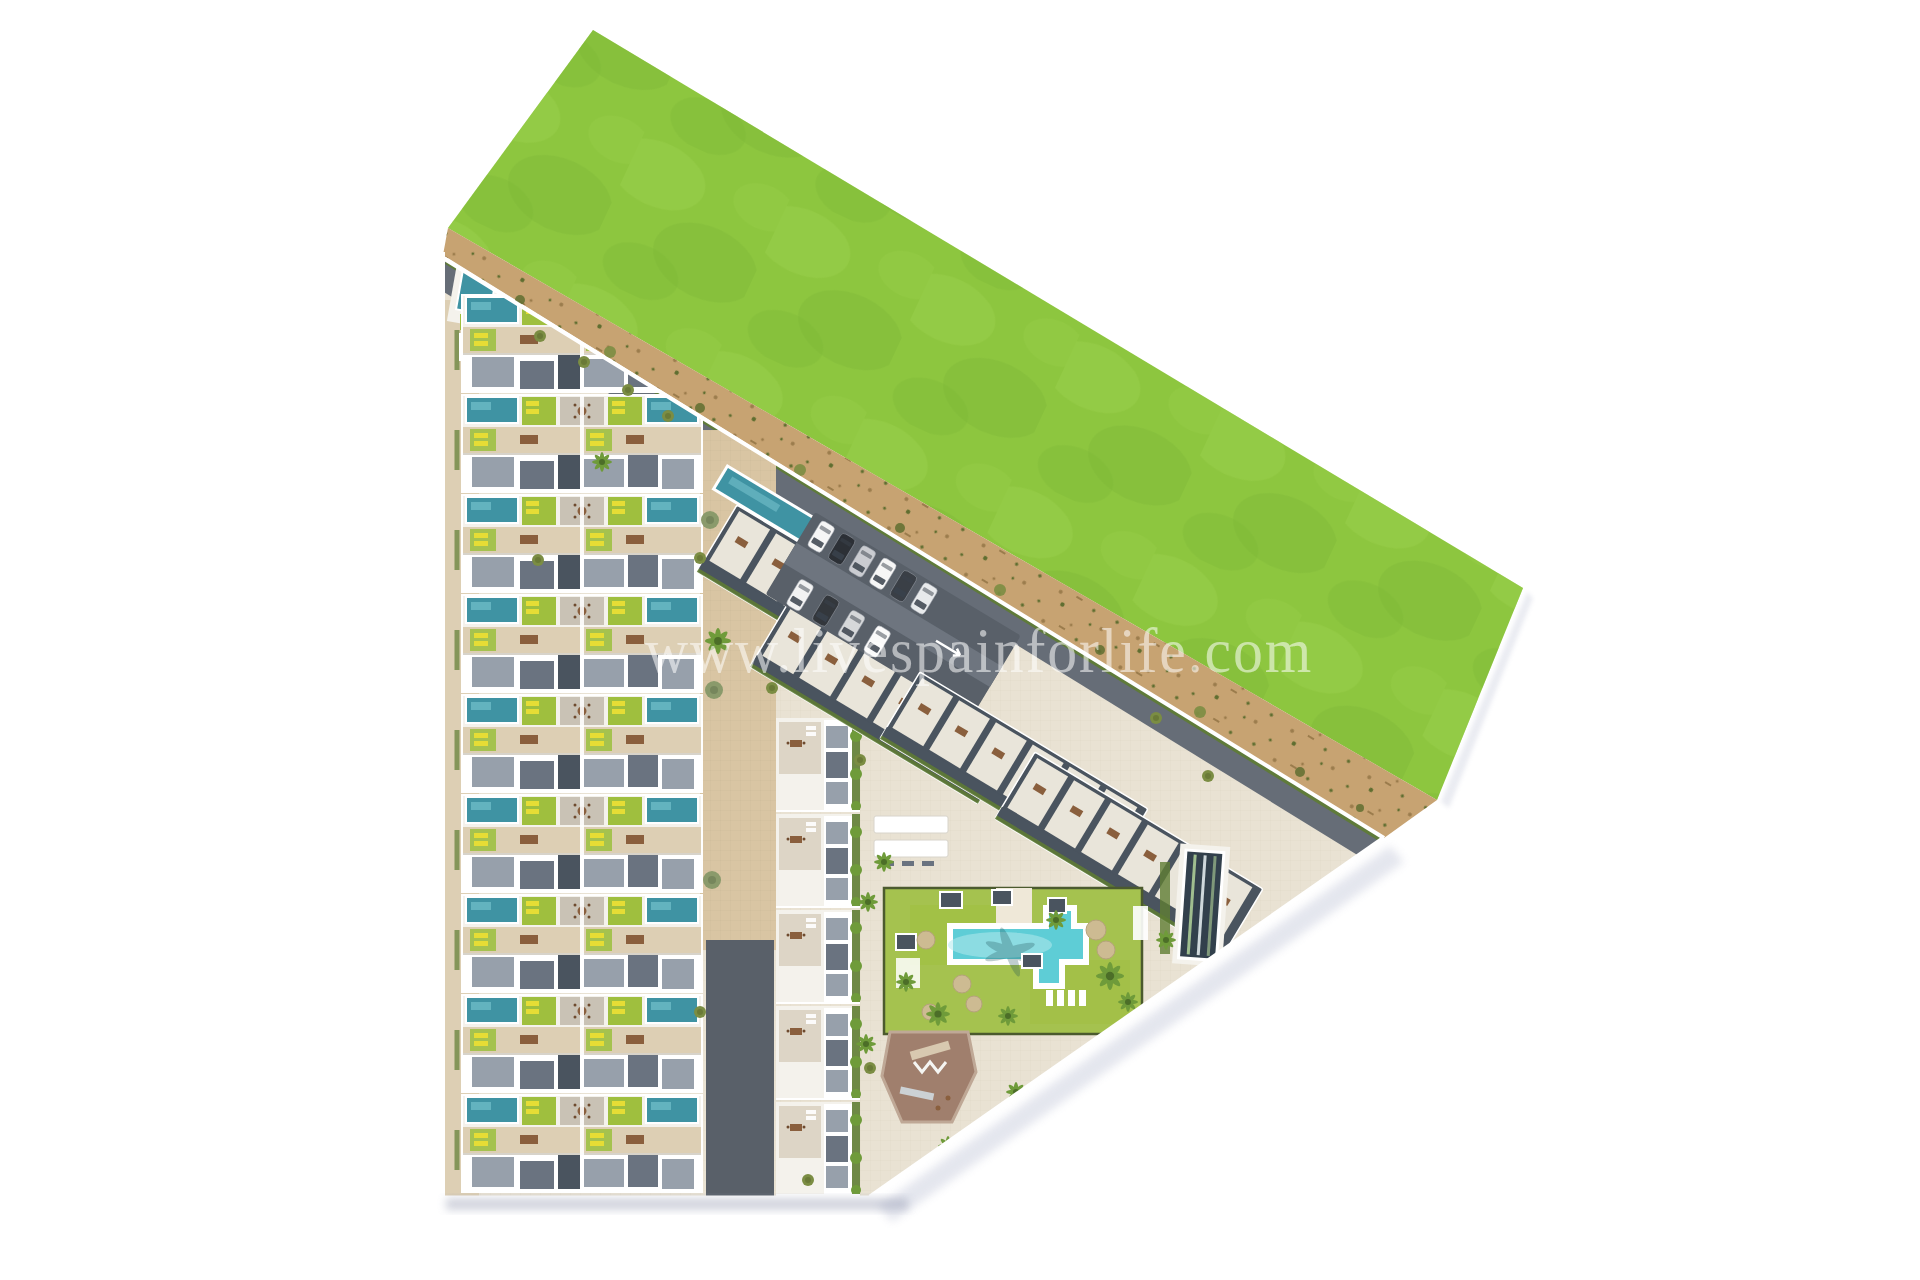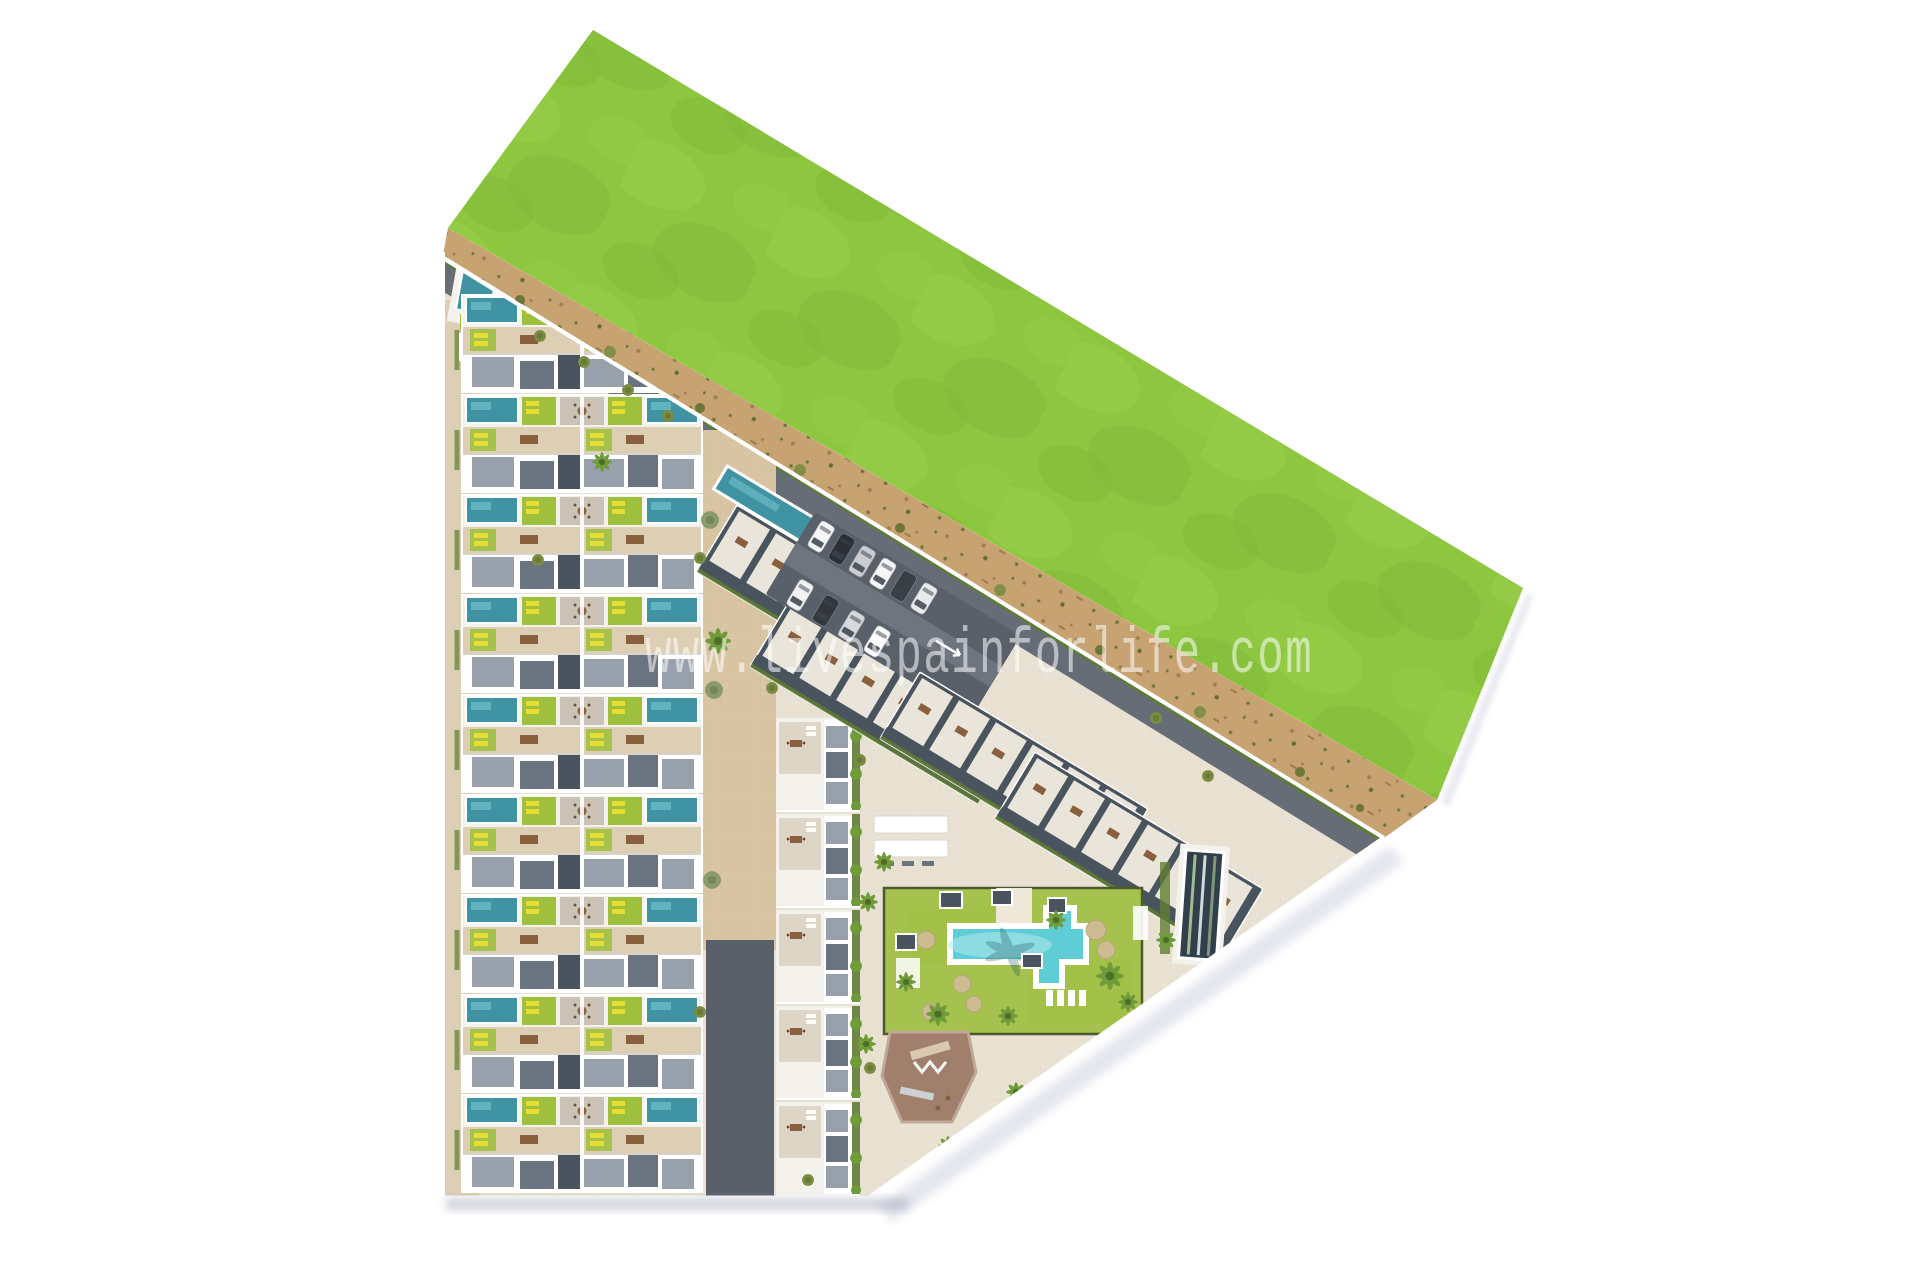--- a/index.html
+++ b/index.html
@@ -1,17 +1,17 @@
 <!DOCTYPE html>
 <html style="--bg: #ffffff; --grass: #8dc63f; --grassLight: #9cd14d; --grassDark: #7cb636; --sand: #c7a372; --sandDark: #9b7c4c; --scrub: #5f6e30; --pavement: #e9e2d3; --tileTan: #ddcfb4; --plazaTan: #d9c5a3; --roadDark: #666d77; --asphalt: #596069; --aisle: #6e757f; --white: #ffffff; --offWhite: #f4f2ec; --roofGray: #97a0ab; --roofMid: #6a7380; --roofDark: #4a545f; --patioGray: #c9c2b5; --patioBeige: #ddd5c6; --barRoof: #e9e5da; --poolTeal: #3f93a3; --poolTealLight: #74c0cb; --bigPool: #5ecdd6; --bigPoolLight: #b2e9ed; --lapPool: #32404c; --laneGreen: #9fbe8f; --lawn: #a5c24f; --lawnBright: #9fbf3e; --hedge: #5f7d33; --palm: #6f9b3a; --palmDark: #4c6e28; --bush: #7b8d43; --tree: #8a9a6b; --lounger: #e6dd35; --furniture: #8a5f3d; --umbrella: #cdbb92; --playBrown: #a07f6d; --playLight: #bfa896; --shadow: #8d93ab; --cutShadow: #c5c9da; --fence: #4b5a2e; --watermark: rgba(255,255,255,0.55);"><head>
 <meta charset="utf-8">
 <style>
   html,body{margin:0;padding:0;background:#fff;}
   .stage{position:relative;width:1920px;height:1280px;background:var(--bg,#fff);overflow:hidden;
-         font-family:Liberation Mono, monospace;}
+         font-family:Liberation Serif, serif;}
   svg{display:block}
   
   .f-grass{fill:var(--grass)} .f-grassL{fill:var(--grassLight)} .f-grassD{fill:var(--grassDark)}
   .f-sand{fill:var(--sand)} .f-sandD{fill:var(--sandDark)} .f-scrub{fill:var(--scrub)}
   .f-pave{fill:var(--pavement)} .f-plaza{fill:var(--plazaTan)} .f-tile{fill:var(--tileTan)}
   .f-road{fill:var(--roadDark)} .f-asphalt{fill:var(--asphalt)} .f-aisle{fill:var(--aisle)}
   .f-white{fill:var(--white)} .f-offwhite{fill:var(--offWhite)}
   .f-roofG{fill:var(--roofGray)} .f-roofM{fill:var(--roofMid)} .f-roofD{fill:var(--roofDark)}
   .f-patio{fill:var(--patioGray)} .f-patioB{fill:var(--patioBeige)} .f-barroof{fill:var(--barRoof)}
   .f-pool{fill:var(--poolTeal)} .f-poolL{fill:var(--poolTealLight)}

